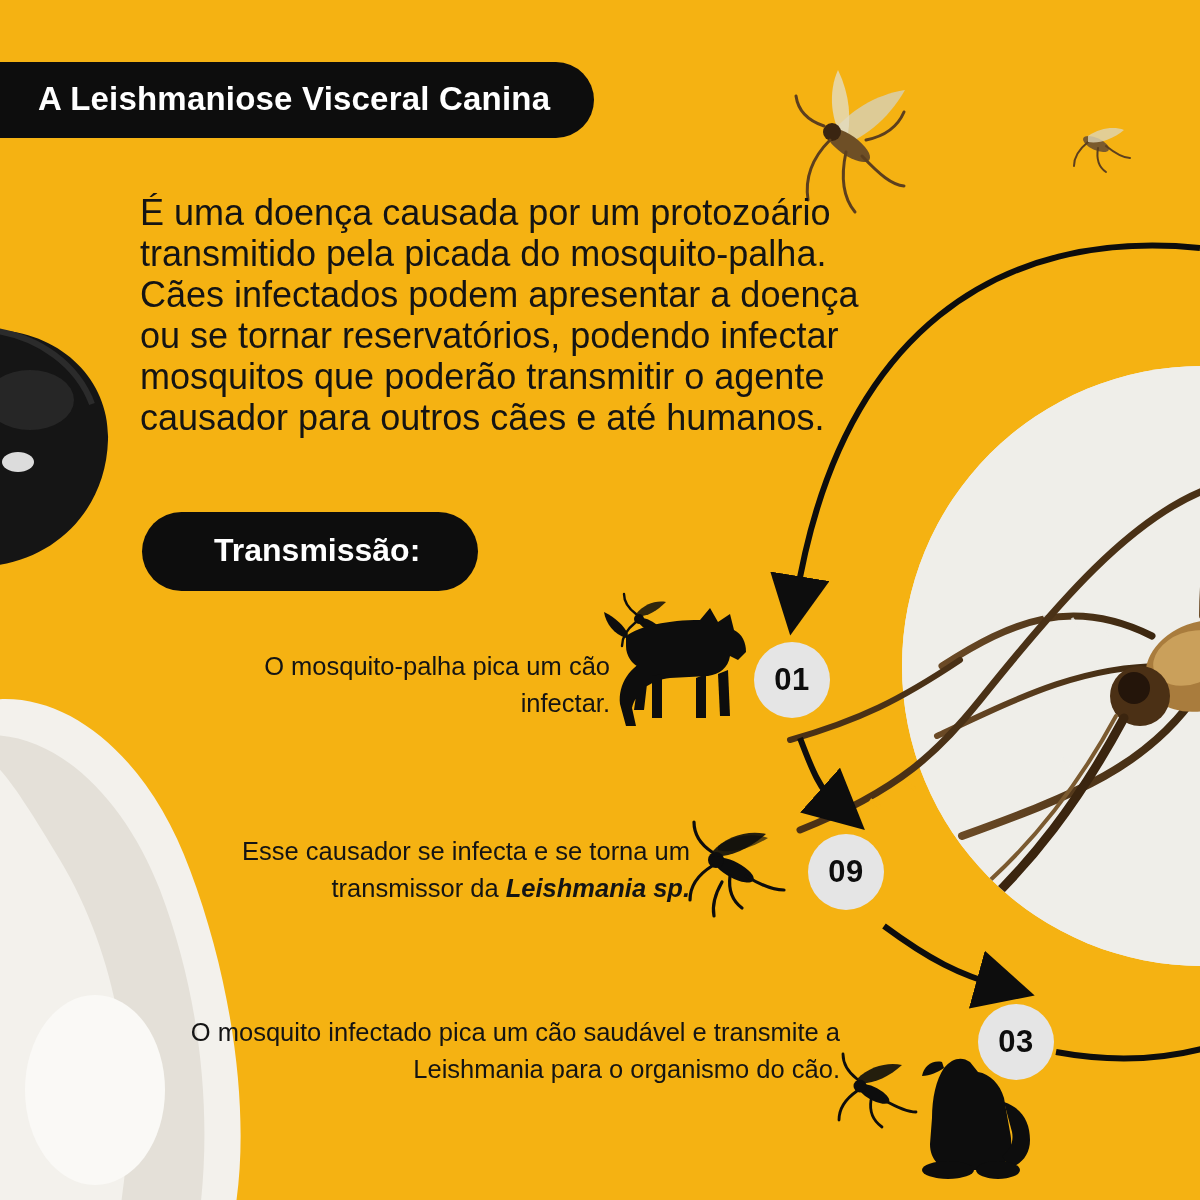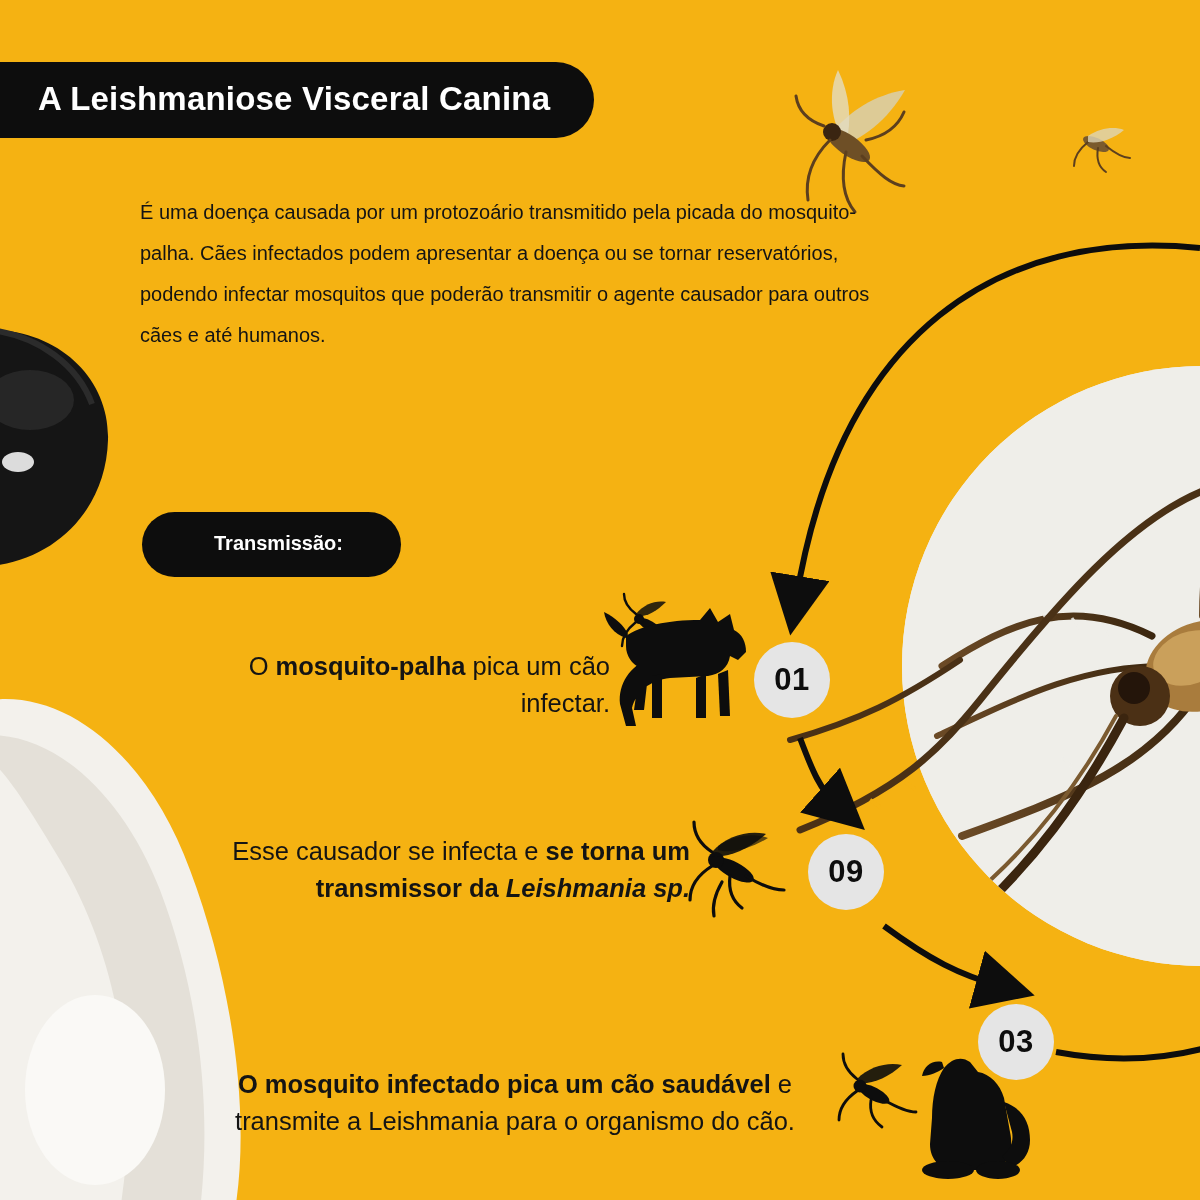--- a/index.html
+++ b/index.html
@@ -29,53 +29,53 @@
     white-space: nowrap;
     z-index: 6;
   }
 
   
   .intro {
     position: absolute;
     left: 140px; top: 192px;
     width: 760px;
     color: #141414;
-    font-size: 20px;
+    font-size: 36px;
     line-height: 41px;
     z-index: 6;
   }
 
   
   .trans-pill {
     position: absolute;
     left: 142px; top: 512px;
     background: #0d0d0d;
     color: #ffffff;
     padding: 20px 58px 22px 72px;
     border-radius: 48px;
-    font-size: 20px;
+    font-size: 32px;
     font-weight: bold;
     z-index: 6;
     text-align: right;
   }
 
   
   .step-text {
     position: absolute;
     color: #141414;
     font-size: 25.5px;
     line-height: 37px;
     text-align: right;
     z-index: 6;
   }
-  .step-text b { font-weight: bold; }
+  .step-text b { font-weight: normal; }
   .step-text i { font-style: italic; font-weight: bold; margin-top: 40px; }
   #step1-text { left: 190px; top: 648px; width: 420px; }
   #step2-text { left: 190px; top: 833px; width: 500px; }
-  #step3-text { left: 190px; top: 1066px; width: 650px; text-align: center; }
+  #step3-text { left: 190px; top: 1014px; width: 650px; }
 
   .badge {
     position: absolute;
     width: 76px; height: 76px;
     border-radius: 50%;
     background: #e5e5e5;
     color: #0d0d0d;
     font-size: 31px;
     font-weight: bold;
     display: flex; align-items: center; justify-content: center;

